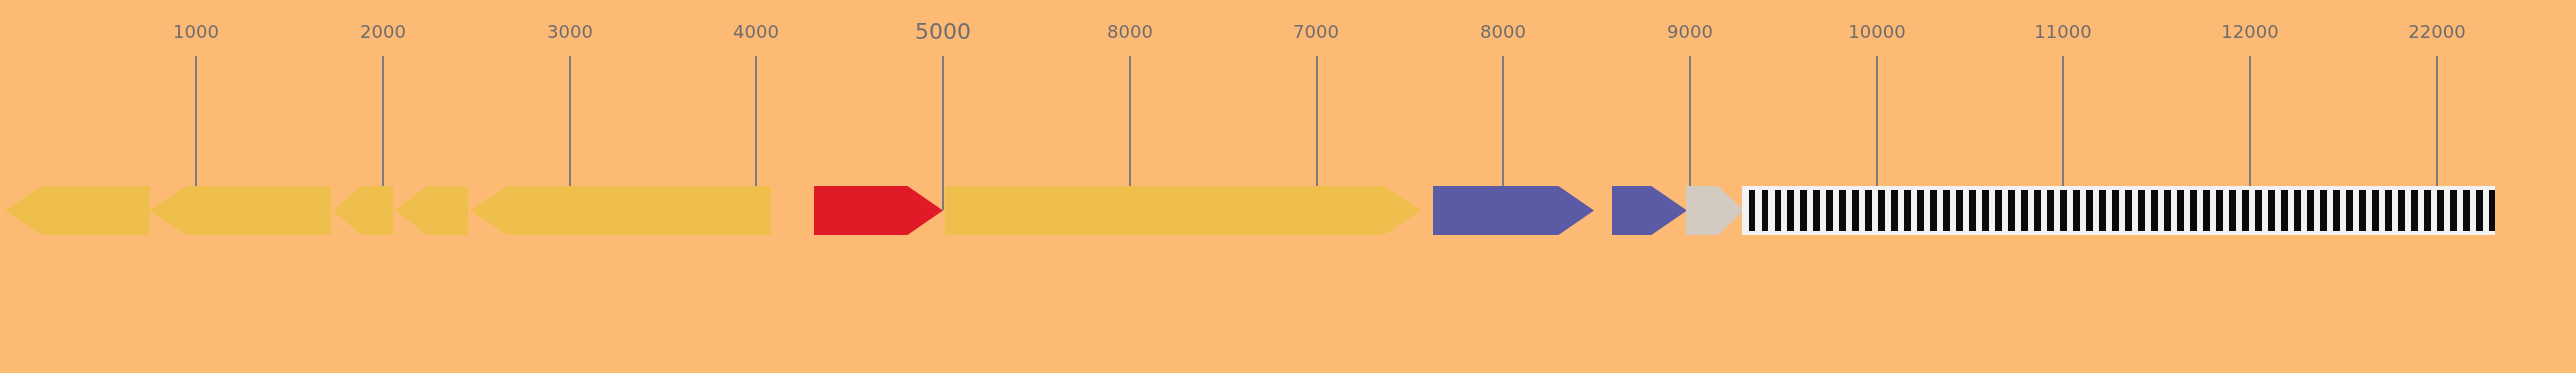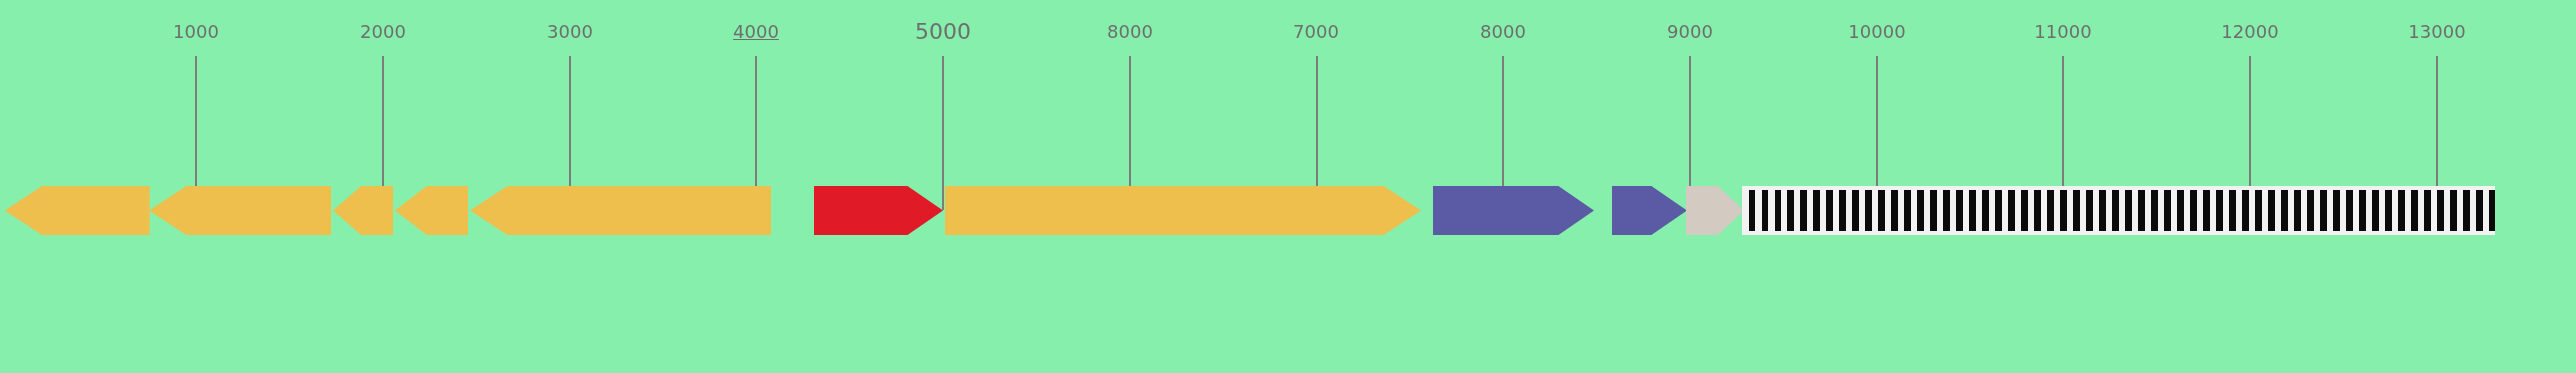--- a/index.html
+++ b/index.html
@@ -1,17 +1,17 @@
 <!DOCTYPE html>
 <html style="font-size:15px"><head>
 <meta charset="utf-8">
 <style>
   html,body{margin:0;padding:0;background:#000;}
   body{width:2576px;height:373px;overflow:hidden;font-family:"DejaVu Sans",sans-serif;}
-  #stage{position:relative;width:2576px;height:373px;background:#86efac;}
+  #stage{position:relative;width:2576px;height:373px;background:#fdba74;}
 
   
   .axis-layer{position:absolute;left:0;top:0;width:2576px;height:373px;}
   .tick-line{position:absolute;width:1.9px;background:#7d7d7d;}
   .tick-label{position:absolute;color:#6e6e6e;font-size:18px;line-height:18px;
               font-family:"DejaVu Sans",sans-serif;white-space:nowrap;
               transform:translateX(-50%);}
 
   
   .track{position:absolute;left:0;top:186px;height:49px;width:2576px;}
@@ -30,39 +30,39 @@
 
 <div id="stage">
 
   <div class="axis-layer" id="axis-layer">
       <div class="tick-label" style="left: 196px; top: 23px; color: rgb(110, 110, 110); font-size: 18px;">1000</div>
       <div class="tick-line" style="left: 195px; top: 56px; height: 154px; background: rgb(125, 125, 125);"></div>
       <div class="tick-label" style="left: 383px; top: 23px; color: rgb(110, 110, 110); font-size: 18px;">2000</div>
       <div class="tick-line" style="left: 382px; top: 56px; height: 154px; background: rgb(125, 125, 125);"></div>
       <div class="tick-label" style="left: 570px; top: 23px; color: rgb(110, 110, 110); font-size: 18px;">3000</div>
       <div class="tick-line" style="left: 569px; top: 56px; height: 154px; background: rgb(125, 125, 125);"></div>
-      <div class="tick-label" style="left: 756px; top: 23px; color: rgb(110, 110, 110); font-size: 18px; text-decoration: underline;">4000</div>
+      <div class="tick-label" style="left: 756px; top: 23px; color: rgb(110, 110, 110); font-size: 18px;">4000</div>
       <div class="tick-line" style="left: 755px; top: 56px; height: 154px; background: rgb(125, 125, 125);"></div>
       <div class="tick-label" style="left: 943px; top: 23px; color: rgb(110, 110, 110); font-size: 22px;">5000</div>
       <div class="tick-line" style="left: 942px; top: 56px; height: 154px; background: rgb(125, 125, 125);"></div>
       <div class="tick-label" style="left: 1130px; top: 23px; color: rgb(110, 110, 110); font-size: 18px;">8000</div>
       <div class="tick-line" style="left: 1129px; top: 56px; height: 154px; background: rgb(125, 125, 125);"></div>
       <div class="tick-label" style="left: 1316px; top: 23px; color: rgb(110, 110, 110); font-size: 18px;">7000</div>
       <div class="tick-line" style="left: 1316px; top: 56px; height: 154px; background: rgb(125, 125, 125);"></div>
       <div class="tick-label" style="left: 1503px; top: 23px; color: rgb(110, 110, 110); font-size: 18px;">8000</div>
       <div class="tick-line" style="left: 1502px; top: 56px; height: 154px; background: rgb(125, 125, 125);"></div>
       <div class="tick-label" style="left: 1690px; top: 23px; color: rgb(110, 110, 110); font-size: 18px; text-align: right;">9000</div>
       <div class="tick-line" style="left: 1689px; top: 56px; height: 154px; background: rgb(125, 125, 125);"></div>
       <div class="tick-label" style="left: 1877px; top: 23px; color: rgb(110, 110, 110); font-size: 18px;">10000</div>
       <div class="tick-line" style="left: 1876px; top: 56px; height: 154px; background: rgb(125, 125, 125);"></div>
       <div class="tick-label" style="left: 2063px; top: 23px; color: rgb(110, 110, 110); font-size: 18px;">11000</div>
       <div class="tick-line" style="left: 2062px; top: 56px; height: 154px; background: rgb(125, 125, 125);"></div>
       <div class="tick-label" style="left: 2250px; top: 23px; color: rgb(110, 110, 110); font-size: 18px; text-align: right;">12000</div>
       <div class="tick-line" style="left: 2249px; top: 56px; height: 154px; background: rgb(125, 125, 125);"></div>
-      <div class="tick-label" style="left: 2437px; top: 23px; color: rgb(110, 110, 110); font-size: 18px;">13000</div>
+      <div class="tick-label" style="left: 2437px; top: 23px; color: rgb(110, 110, 110); font-size: 18px;">22000</div>
       <div class="tick-line" style="left: 2436px; top: 56px; height: 154px; background: rgb(125, 125, 125);"></div>
     </div>
 
   <div class="track" id="track">
       <div class="feature" style="left: 4.7px; width: 145px;">
         <div class="shape" style="background: rgb(239, 191, 78); clip-path: polygon(25.806% 0%, 100% 0%, 100% 100%, 25.806% 100%, 0% 50%);"></div>
       </div>
       <div class="feature" style="left: 149px; width: 182px;">
         <div class="shape" style="background: rgb(239, 191, 78); clip-path: polygon(20.513% 0%, 100% 0%, 100% 100%, 20.513% 100%, 0% 50%);"></div>
       </div>

